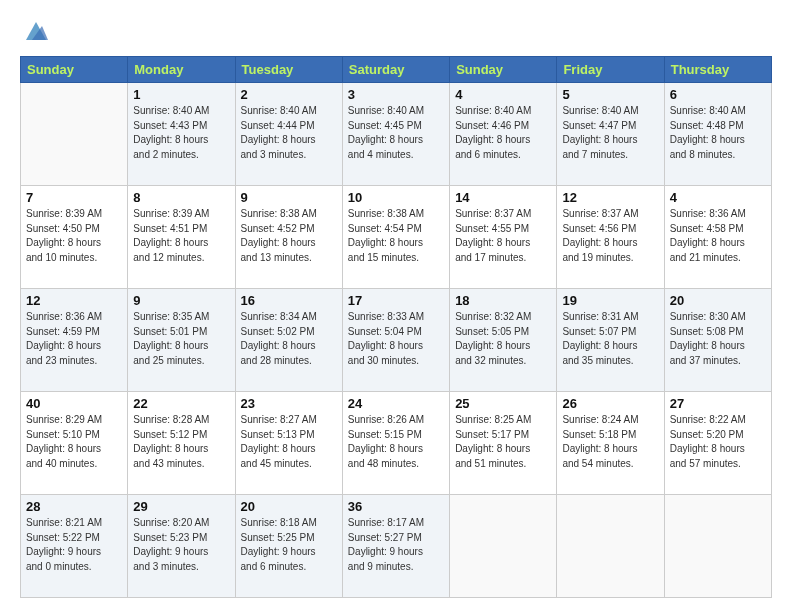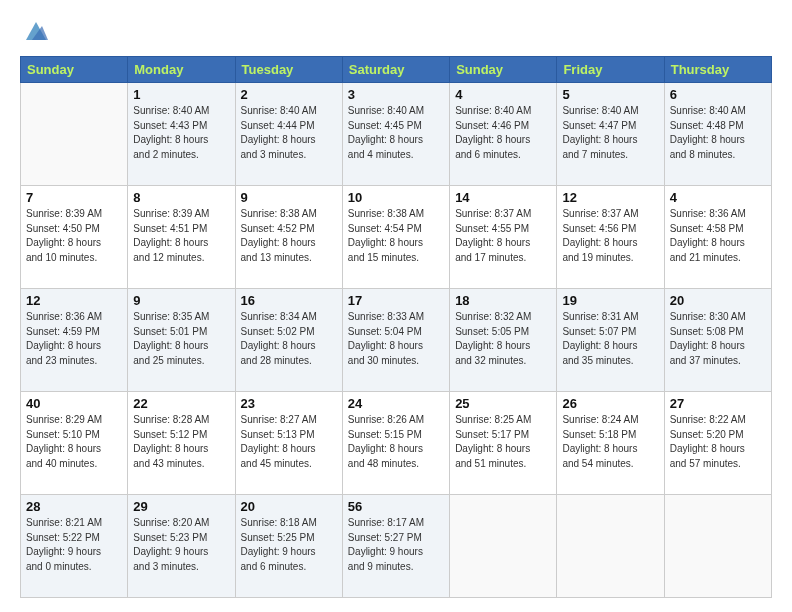--- a/index.html
+++ b/index.html
@@ -263,21 +263,21 @@
           </td>
           <td>
             <span class="day-number">29</span>
             <div class="day-info">Sunrise: 8:20 AM<br>Sunset: 5:23 PM<br>Daylight: 9 hours<br>and 3 minutes.</div>
           </td>
           <td>
             <span class="day-number">20</span>
             <div class="day-info">Sunrise: 8:18 AM<br>Sunset: 5:25 PM<br>Daylight: 9 hours<br>and 6 minutes.</div>
           </td>
           <td>
-            <span class="day-number">56</span>
+            <span class="day-number">36</span>
             <div class="day-info">Sunrise: 8:17 AM<br>Sunset: 5:27 PM<br>Daylight: 9 hours<br>and 9 minutes.</div>
           </td>
           <td class="empty"></td>
           <td class="empty"></td>
           <td class="empty"></td>
         </tr>
       </tbody>
   </table>
 </div>
 

